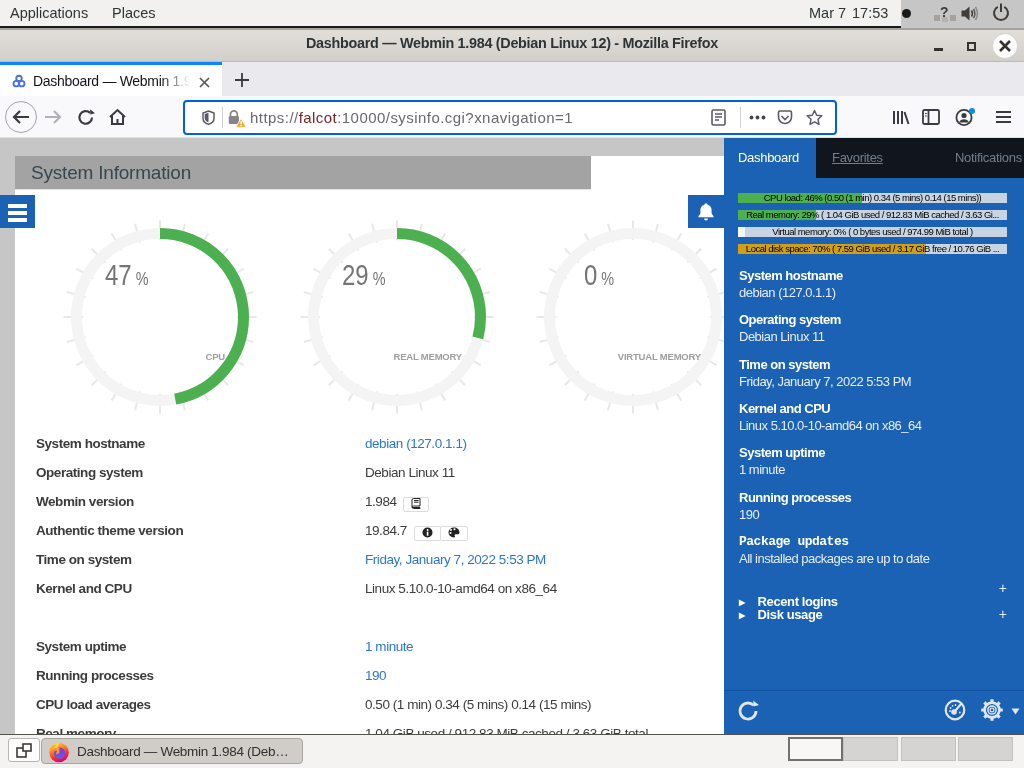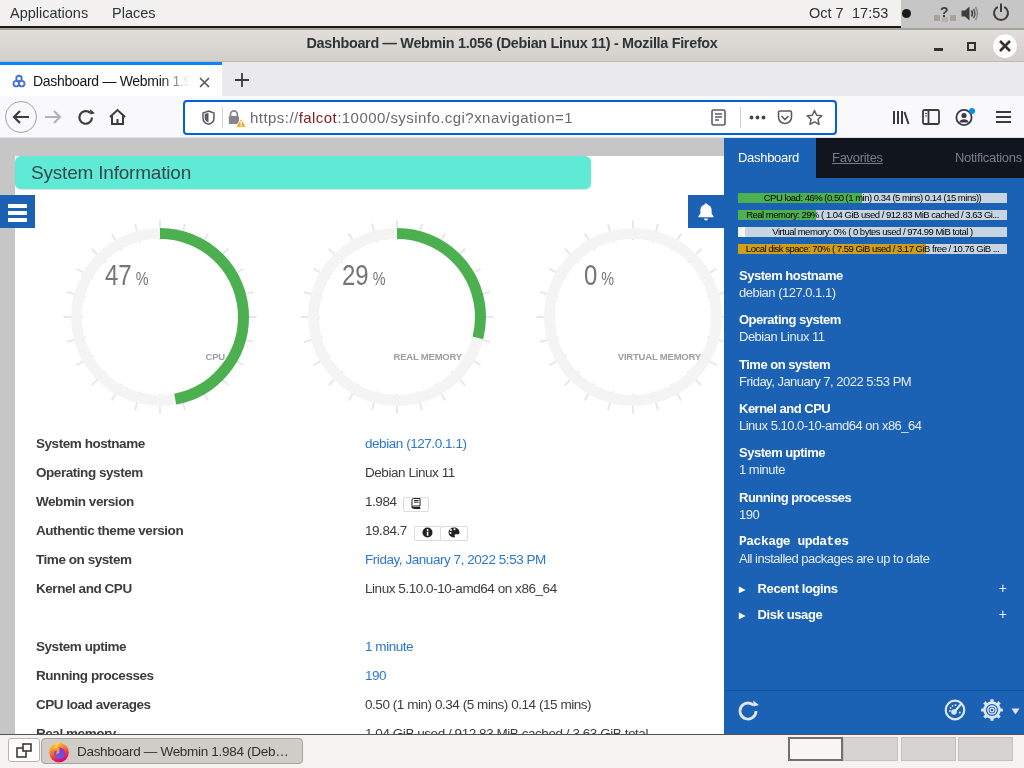--- a/index.html
+++ b/index.html
@@ -18,21 +18,21 @@
 #tabtitle { left:33px; top:73px; font-size:14px; letter-spacing:-0.3px; color:#15141a; width:160px; white-space:nowrap; overflow:hidden;
   -webkit-mask-image:linear-gradient(90deg,#000 80%,transparent 98%); }
 
 #navbar { left:0; top:96px; width:1024px; height:42px; background:#f9f9fb; border-bottom:1px solid #e0e0e6; }
 #urlbar { left:183px; top:100px; width:654px; height:35px; background:#ffffff; border:2px solid #0061e0; border-radius:4px; }
 #urltext { left:250px; top:109px; font-size:15px; letter-spacing:0.45px; color:#69696f; }
 #urltext b { color:#7f1d1d; font-weight:normal; }
 
 #content { left:0; top:138px; width:1024px; height:596px; background:#c6c6c6; overflow:hidden; }
 #card { position:absolute; left:15px; top:18px; width:709px; height:578px; background:#ffffff; }
-#pagehead { position:absolute; left:15px; top:18px; width:576px; height:34px; background:#5eead4; border-bottom:1px solid #e4e4e4;border-radius:6px; }
+#pagehead { position:absolute; left:15px; top:18px; width:576px; height:34px; background:#a3a3a3; border-bottom:1px solid #e4e4e4; }
 #pagehead span { position:absolute; left:16px; top:6px; font-size:19px; letter-spacing:-0.2px; color:#37474f; }
 #burger { position:absolute; left:0; top:57px; width:35px; height:33px; background:#1b62b5; }
 #burger i { position:absolute; left:8px; width:19px; height:3.5px; background:#fff; }
 #bell { position:absolute; left:688px; top:57px; width:36px; height:33px; background:#1b62b5; }
 
 .trow { position:absolute; left:36px; width:680px; height:29px; font-size:13.5px; letter-spacing:-0.45px; color:#3c3c3c; }
 .trow .lab { position:absolute; left:0; top:7px; font-weight:bold; }
 .trow .val { position:absolute; left:329px; top:7px; white-space:nowrap; }
 .trow .val a { color:#2c77cf; text-decoration:none; }
 .btn { display:inline-block; height:15px; border:1px solid #dcdcdc; border-radius:2px; background:#fff; vertical-align:-3px; padding:0 7px; line-height:13px; }
@@ -59,21 +59,21 @@
 #taskbtn { position:absolute; left:41px; top:738px; width:262px; height:26px; background:#d0ccc7; border:1px solid #a9a49e; border-radius:4px; font-size:13px; color:#33302d; }
 .wsbox { position:absolute; top:737px; width:55px; height:24px; background:#d6d4d2; border:1px solid #c4c2c0; }
 .wsbox.active { background:#f8f7f6; border:2px solid #73716d; }
 svg { display:block; }
 </style></head>
 <body>
 <div class="abs" id="topbar">
   <span class="item" style="left:10px;">Applications</span>
   <span class="item" style="left:112px;">Places</span>
   <span class="item" style="left:190px;margin-top:40px;">Firefox ESR</span>
-  <span class="item" style="left:809px;">Oct 7</span>
+  <span class="item" style="left:809px;">Mar 7</span>
   <span class="item" style="left:852px;">17:53</span>
   <span class="abs" style="left:902px; top:9px; width:9px; height:9px; border-radius:50%; background:#1a1a1a;"></span>
 
   <svg class="abs" style="left:933px;top:4px;" width="24" height="19" viewBox="0 0 24 19">
     <rect x="1" y="11" width="6" height="6" fill="#a5a29e"></rect>
     <rect x="17" y="11" width="6" height="6" fill="#a5a29e"></rect>
     <rect x="9" y="13" width="6" height="5" fill="#b5b2ae"></rect>
     <text x="7" y="13" font-size="14" font-weight="bold" fill="#3f3c39" font-family="Liberation Sans">?</text>
   </svg>
 
@@ -84,21 +84,21 @@
     <path d="M15.5 3 Q19.3 9.5 15.5 16" stroke="#8f8c89" stroke-width="1.6" fill="none"></path>
   </svg>
 
   <svg class="abs" style="left:991px;top:3px;" width="20" height="20" viewBox="0 0 20 20">
     <path d="M6.8 3.8 A7 7 0 1 0 13.2 3.8" stroke="#3f3c39" stroke-width="2" fill="none"></path>
     <rect x="9" y="0.5" width="2" height="8.5" fill="#3f3c39"></rect>
   </svg>
 </div>
 <div class="abs" id="deskgap"></div>
 <div class="abs" id="titlebar"></div>
-<div class="abs" id="wintitle">Dashboard — Webmin 1.056 (Debian Linux 11) - Mozilla Firefox</div>
+<div class="abs" id="wintitle">Dashboard — Webmin 1.984 (Debian Linux 12) - Mozilla Firefox</div>
 
 <div class="abs" style="left:934px; top:48px; width:9px; height:2.5px; background:#35322e;"></div>
 <div class="abs" style="left:967px; top:42px; width:9px; height:9px; border:2px solid #35322e;"></div>
 <div class="abs" style="left:992px; top:33px; width:26px; height:26px; background:#fff; border:1px solid #d5d0ca; border-radius:50%;"></div>
 <svg class="abs" style="left:998px; top:39px;" width="14" height="14" viewBox="0 0 14 14">
   <path d="M2 2 L12 12 M12 2 L2 12" stroke="#35322e" stroke-width="2.6"></path>
 </svg>
 
 <div class="abs" id="tabbar"></div>
 <div class="abs" id="tab1"></div>
@@ -364,21 +364,21 @@
   <div class="phead" style="top:219px;">Time on system</div>
   <div class="pval" style="top:236px;">Friday, January 7, 2022 5:53 PM</div>
   <div class="phead" style="top:263px;">Kernel and CPU</div>
   <div class="pval" style="top:280px;">Linux 5.10.0-10-amd64 on x86_64</div>
   <div class="phead" style="top:307px;">System uptime</div>
   <div class="pval" style="top:324px;">1 minute</div>
   <div class="phead" style="top:352px;">Running processes</div>
   <div class="pval" style="top:369px;">190</div>
   <div class="phead" style="top:396px;font-family:Liberation Mono, monospace;">Package updates</div>
   <div class="pval" style="top:413px;">All installed packages are up to date</div>
-  <div class="pcol" style="top:443px;"><span style="font-size:8px; vertical-align:1.5px;">▶</span>&nbsp;&nbsp;&nbsp; Recent logins</div>
+  <div class="pcol" style="top:456px;"><span style="font-size:8px; vertical-align:1.5px;">▶</span>&nbsp;&nbsp;&nbsp; Recent logins</div>
   <div class="pplus" style="top:442px;">+</div>
   <div class="pcol" style="top:469px;"><span style="font-size:8px; vertical-align:1.5px;">▶</span>&nbsp;&nbsp;&nbsp; Disk usage</div>
   <div class="pplus" style="top:468px;">+</div>
   <div id="pfoot">
     <svg style="position:absolute; left:13px; top:9px;" width="22" height="22" viewBox="0 0 22 22">
       <path d="M19 11 a8 8 0 1 1 -2.4 -5.7" stroke="#dfe7f4" stroke-width="2.8" fill="none"></path>
       <path d="M16.2 0.5 L16.6 6.5 L22 5 Z" fill="#dfe7f4"></path>
     </svg>
     <svg style="position:absolute; left:220px; top:8px;" width="22" height="22" viewBox="0 0 22 22">
       <circle cx="11" cy="11" r="9.3" fill="none" stroke="#dfe7f4" stroke-width="2.2"></circle>

